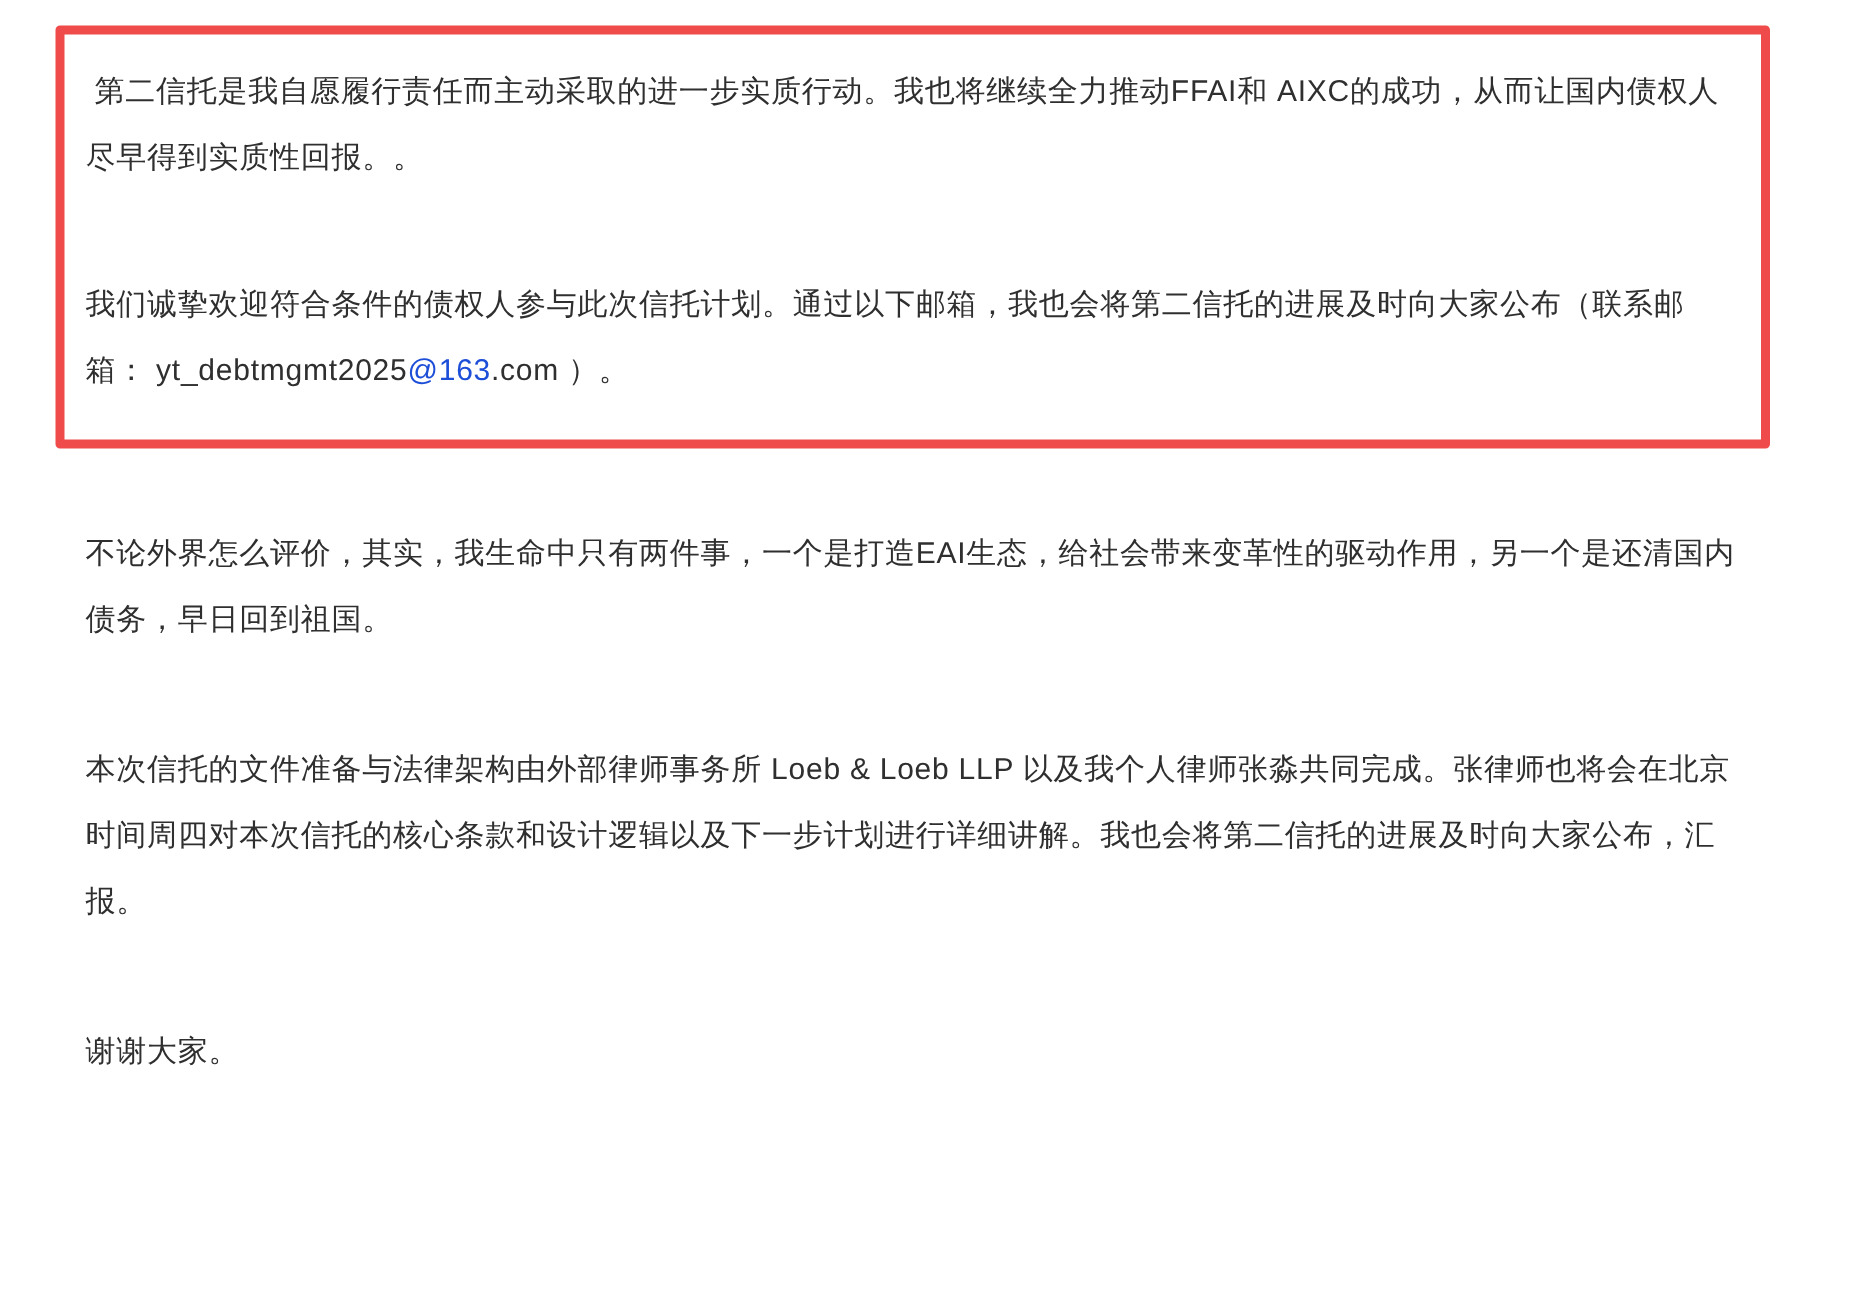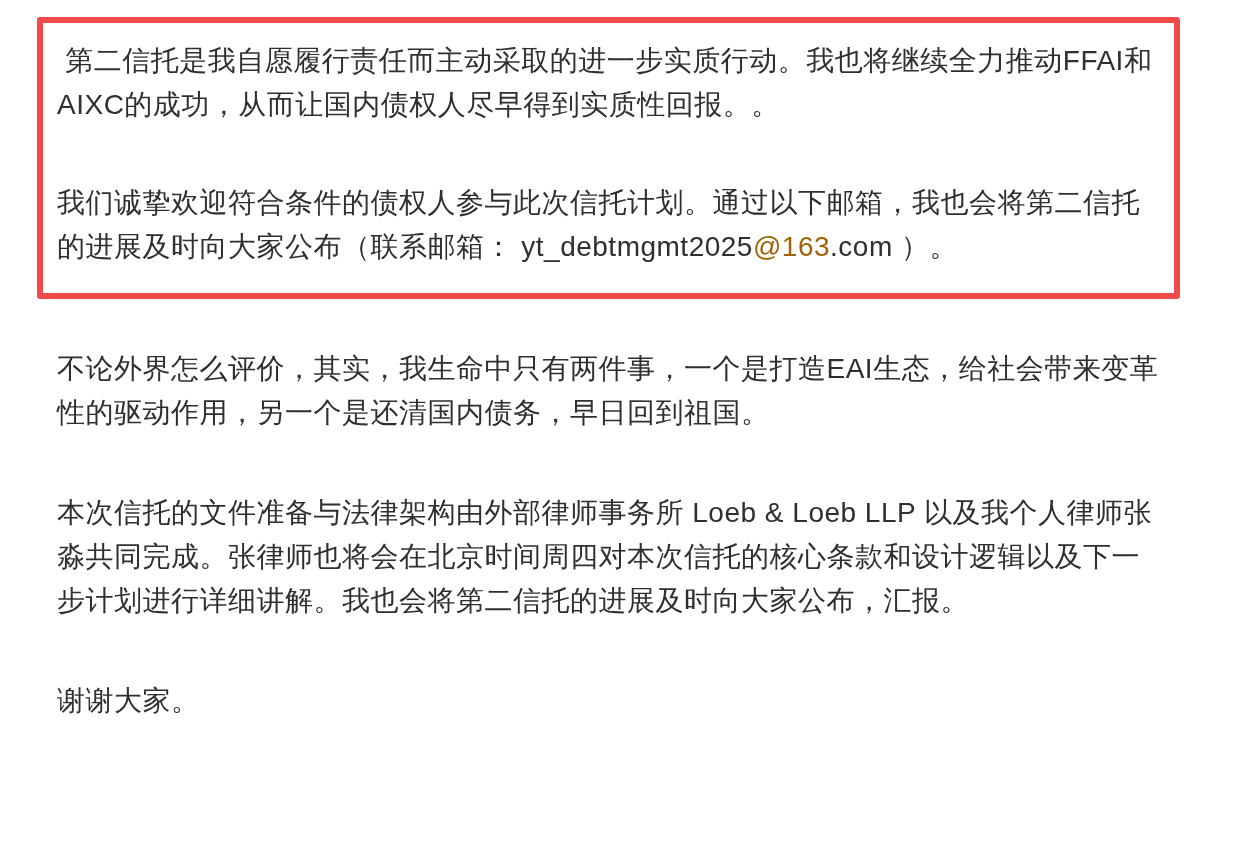--- a/index.html
+++ b/index.html
@@ -10,21 +10,21 @@
   body {
     width: 1237px;
     min-height: 868px;
     font-family: "Liberation Sans", "DejaVu Sans", sans-serif;
     color: #2f2f2f;
   }
   .article {
     padding-top: 17px;
   }
   .para {
-    font-size: 28px;
+    font-size: 20px;
     line-height: 44px;
     margin: 0;
     letter-spacing: 0.5px;
     word-break: break-word;
   }
   .highlight-box {
     box-sizing: border-box;
     margin: 0 57px 48px 37px;
     border: 6px solid #f04b4b;
     border-radius: 3px;
@@ -47,21 +47,21 @@
     margin-bottom: 36px;
   }
 </style>
 </head>
 <body>
 
 <main class="article">
 
   <section class="highlight-box" style="border-color:#f04b4b">
     <p class="para">&nbsp;第二信托是我自愿履行责任而主动采取的进一步实质行动。我也将继续全力推动FFAI和 AIXC的成功，从而让国内债权人尽早得到实质性回报。。</p>
-    <p class="para"><span>我们诚挚欢迎符合条件的债权人参与此次信托计划。通过以下邮箱，我也会将第二信托的进展及时向大家公布（联系邮箱： </span><span class="email">yt_debtmgmt2025</span><span class="email email-accent" style="color:#a16207">@163</span><span class="email">.com</span><span> ）。</span></p>
+    <p class="para"><span>我们诚挚欢迎符合条件的债权人参与此次信托计划。通过以下邮箱，我也会将第二信托的进展及时向大家公布（联系邮箱： </span><span class="email">yt_debtmgmt2025</span><span class="email email-accent" style="color:#1d4ed8">@163</span><span class="email">.com</span><span> ）。</span></p>
   </section>
 
   <p class="para body-para">不论外界怎么评价，其实，我生命中只有两件事，一个是打造EAI生态，给社会带来变革性的驱动作用，另一个是还清国内债务，早日回到祖国。</p>
 
   <p class="para body-para">本次信托的文件准备与法律架构由外部律师事务所 Loeb &amp; Loeb LLP 以及我个人律师张淼共同完成。张律师也将会在北京时间周四对本次信托的核心条款和设计逻辑以及下一步计划进行详细讲解。我也会将第二信托的进展及时向大家公布，汇报。</p>
 
 
   <p class="para body-para last-para">谢谢大家。</p>
 
 </main>

